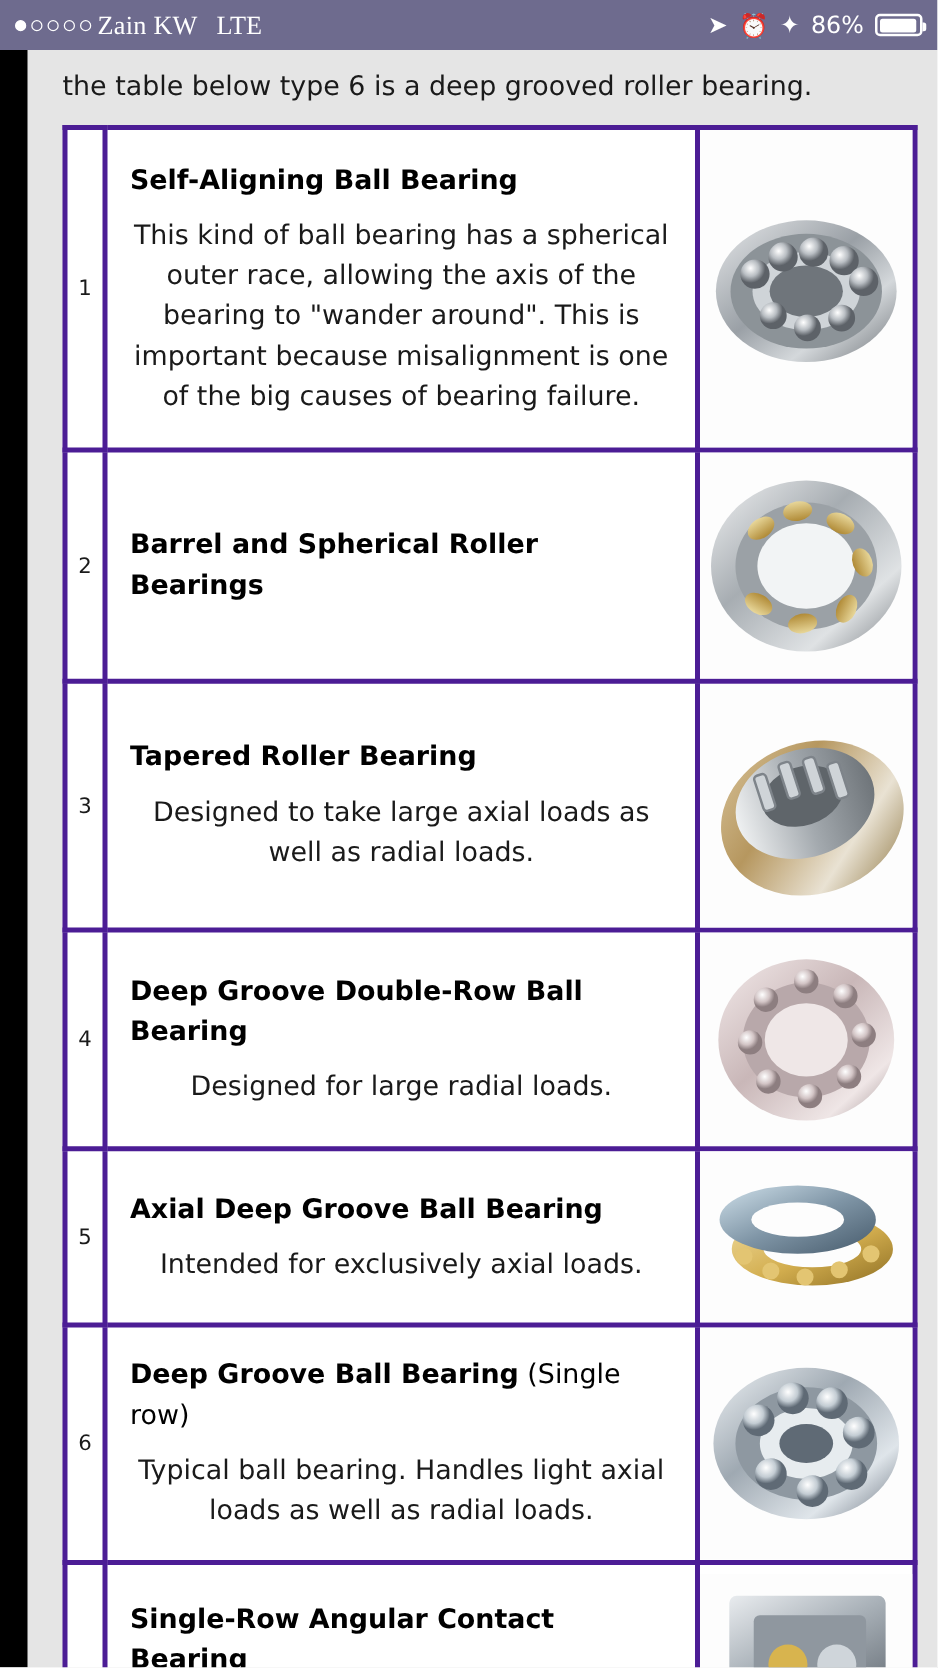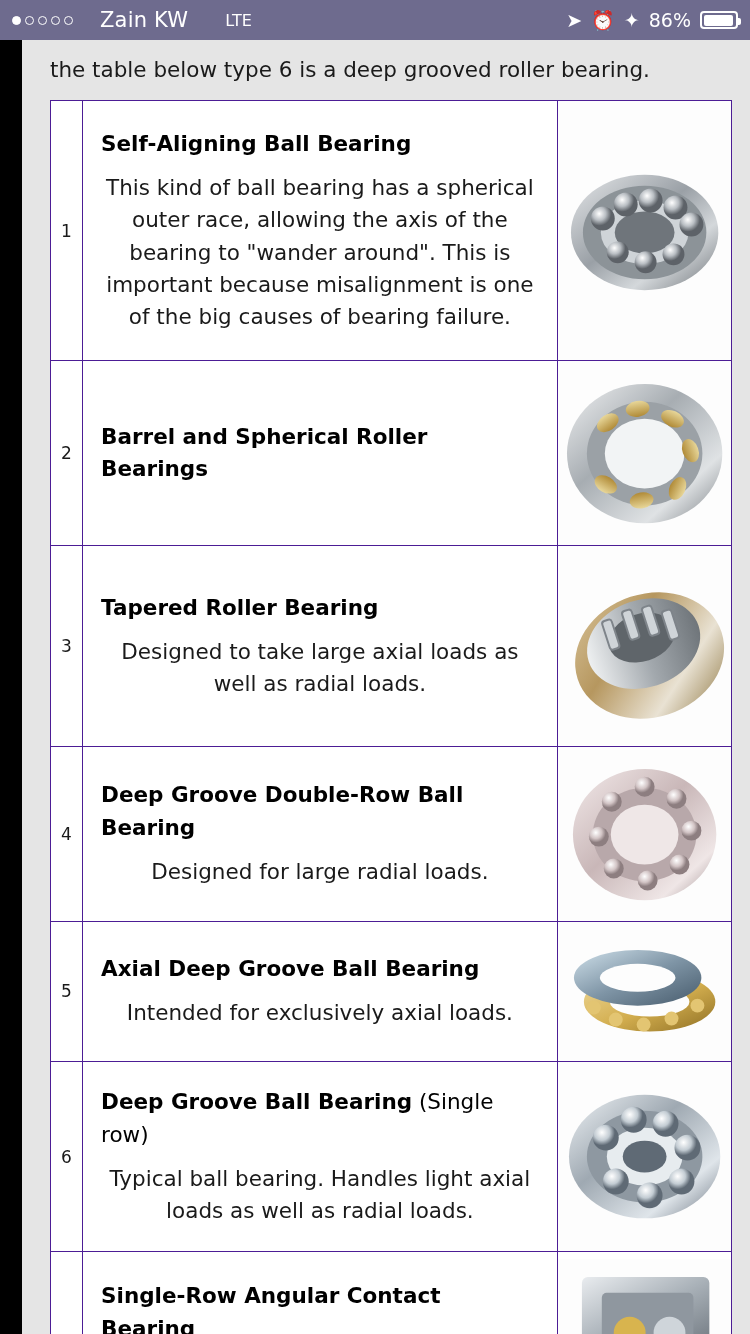--- a/index.html
+++ b/index.html
@@ -13,26 +13,26 @@
   .statusbar {
     height: 40px;
     background: #6e6b8e;
     color: #ffffff;
     display: flex;
     align-items: center;
     padding: 0 12px;
     font-size: 21px;
     position: relative;
   }
-  .sb-left { display: flex; align-items: center; gap: 27px; }
+  .sb-left { display: flex; align-items: center; gap: 5px; font-family: Liberation Serif, serif; }
   .dots { display: flex; align-items: center; gap: 4px; }
   .dot { width: 9px; height: 9px; border-radius: 50%; border: 1.4px solid #fff; }
   .dot.filled { background: #fff; }
   .carrier { font-size: 21px; letter-spacing: 0.2px; }
-  .lte { font-size: 16px; margin-left: 10px; }
+  .lte { font-size: 21px; margin-left: 10px; }
   .sb-center {
     position: absolute; left: 0; right: 0; text-align: center;
     font-size: 21px; font-weight: 500; pointer-events: none;
   }
   .sb-right {
     margin-left: auto; display: flex; align-items: center; gap: 9px;
     font-size: 20px;
   }
   .loc-icon { font-size: 19px; transform: rotate(0deg); }
   .alarm-icon { font-size: 19px; }
@@ -70,21 +70,21 @@
     margin-bottom: 14px;
     white-space: nowrap;
   }
   table.bearings {
     border-collapse: collapse;
     width: 682px;
     table-layout: fixed;
     border: 1px solid #b9b9b9;
   }
   table.bearings td {
-    border: 1px solid #4c1d95;
+    border: 4px solid #4c1d95;
     vertical-align: middle;
     background: #ffffff;
   }
   td.num {
     width: 32px;
     text-align: center;
     font-size: 17px;
     color: #1a1a1a;
   }
   td.desc {

